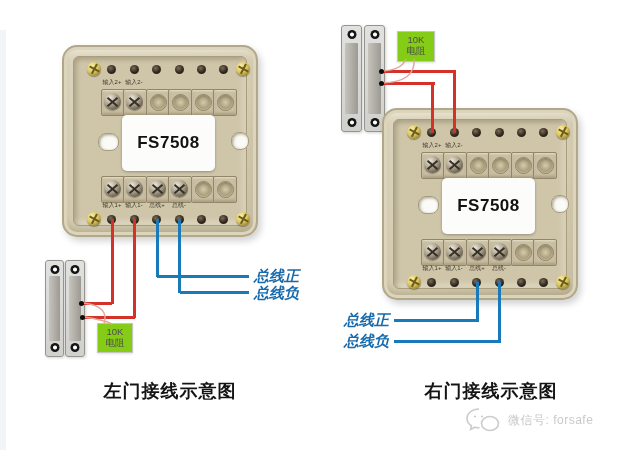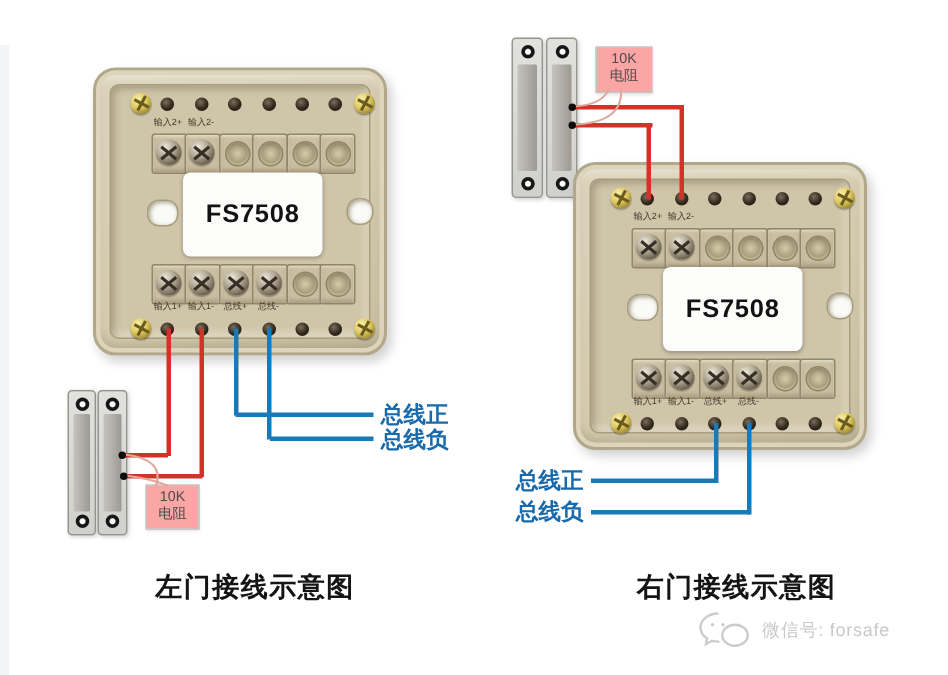--- a/index.html
+++ b/index.html
@@ -54,24 +54,24 @@
   
   .strip{position:absolute;background:linear-gradient(180deg,#e1e1df 0%,#d0d0cc 100%);
          border:1px solid #95958d;border-radius:3px;box-shadow:1px 1px 3px rgba(0,0,0,.18);}
   .strip-core{position:absolute;left:3px;right:3px;top:16%;bottom:16%;border-radius:1px;
          background:linear-gradient(90deg,#c5c3bb 0%,#b3b1a9 45%,#9c9a92 100%);}
   .strip-hole{position:absolute;left:50%;transform:translateX(-50%);width:9px;height:9px;border-radius:50%;
          background:radial-gradient(circle,#ffffff 0 1.6px,#161616 2.4px 100%);}
   .strip-hole.tp{top:4px;} .strip-hole.bt{bottom:4px;}
 
   
-  .resbox{position:absolute;background:#fca5a5;border:1px solid #c5c5c3;color:#4c4c4c;
+  .resbox{position:absolute;background:#84cc16;border:1px solid #c5c5c3;color:#4c4c4c;
           font-size:9.5px;line-height:11px;text-align:center;padding-top:2px;z-index:2;
           box-shadow:0 1px 2px rgba(0,0,0,.12);}
-  .buslbl{position:absolute;font-size:15px;font-weight:700;color:#176aab;z-index:3;white-space:nowrap;}
+  .buslbl{position:absolute;font-size:15px;font-weight:700;color:#176aab;z-index:3;white-space:nowrap;font-style:italic;}
   .caption{position:absolute;font-size:18px;font-weight:700;color:#141414;text-align:center;
            letter-spacing:1px;z-index:3;white-space:nowrap;}
   .overlay-svg{position:absolute;left:0;top:0;z-index:2;pointer-events:none;}
   .watermark{position:absolute;left:464px;top:406px;display:flex;align-items:center;z-index:3;}
   .wm-text{font-size:12px;color:#c9c9c9;letter-spacing:.5px;margin-left:6px;
            text-shadow:1px 1px 0 #ffffff;}
 </style>
 </head>
 <body>
 

